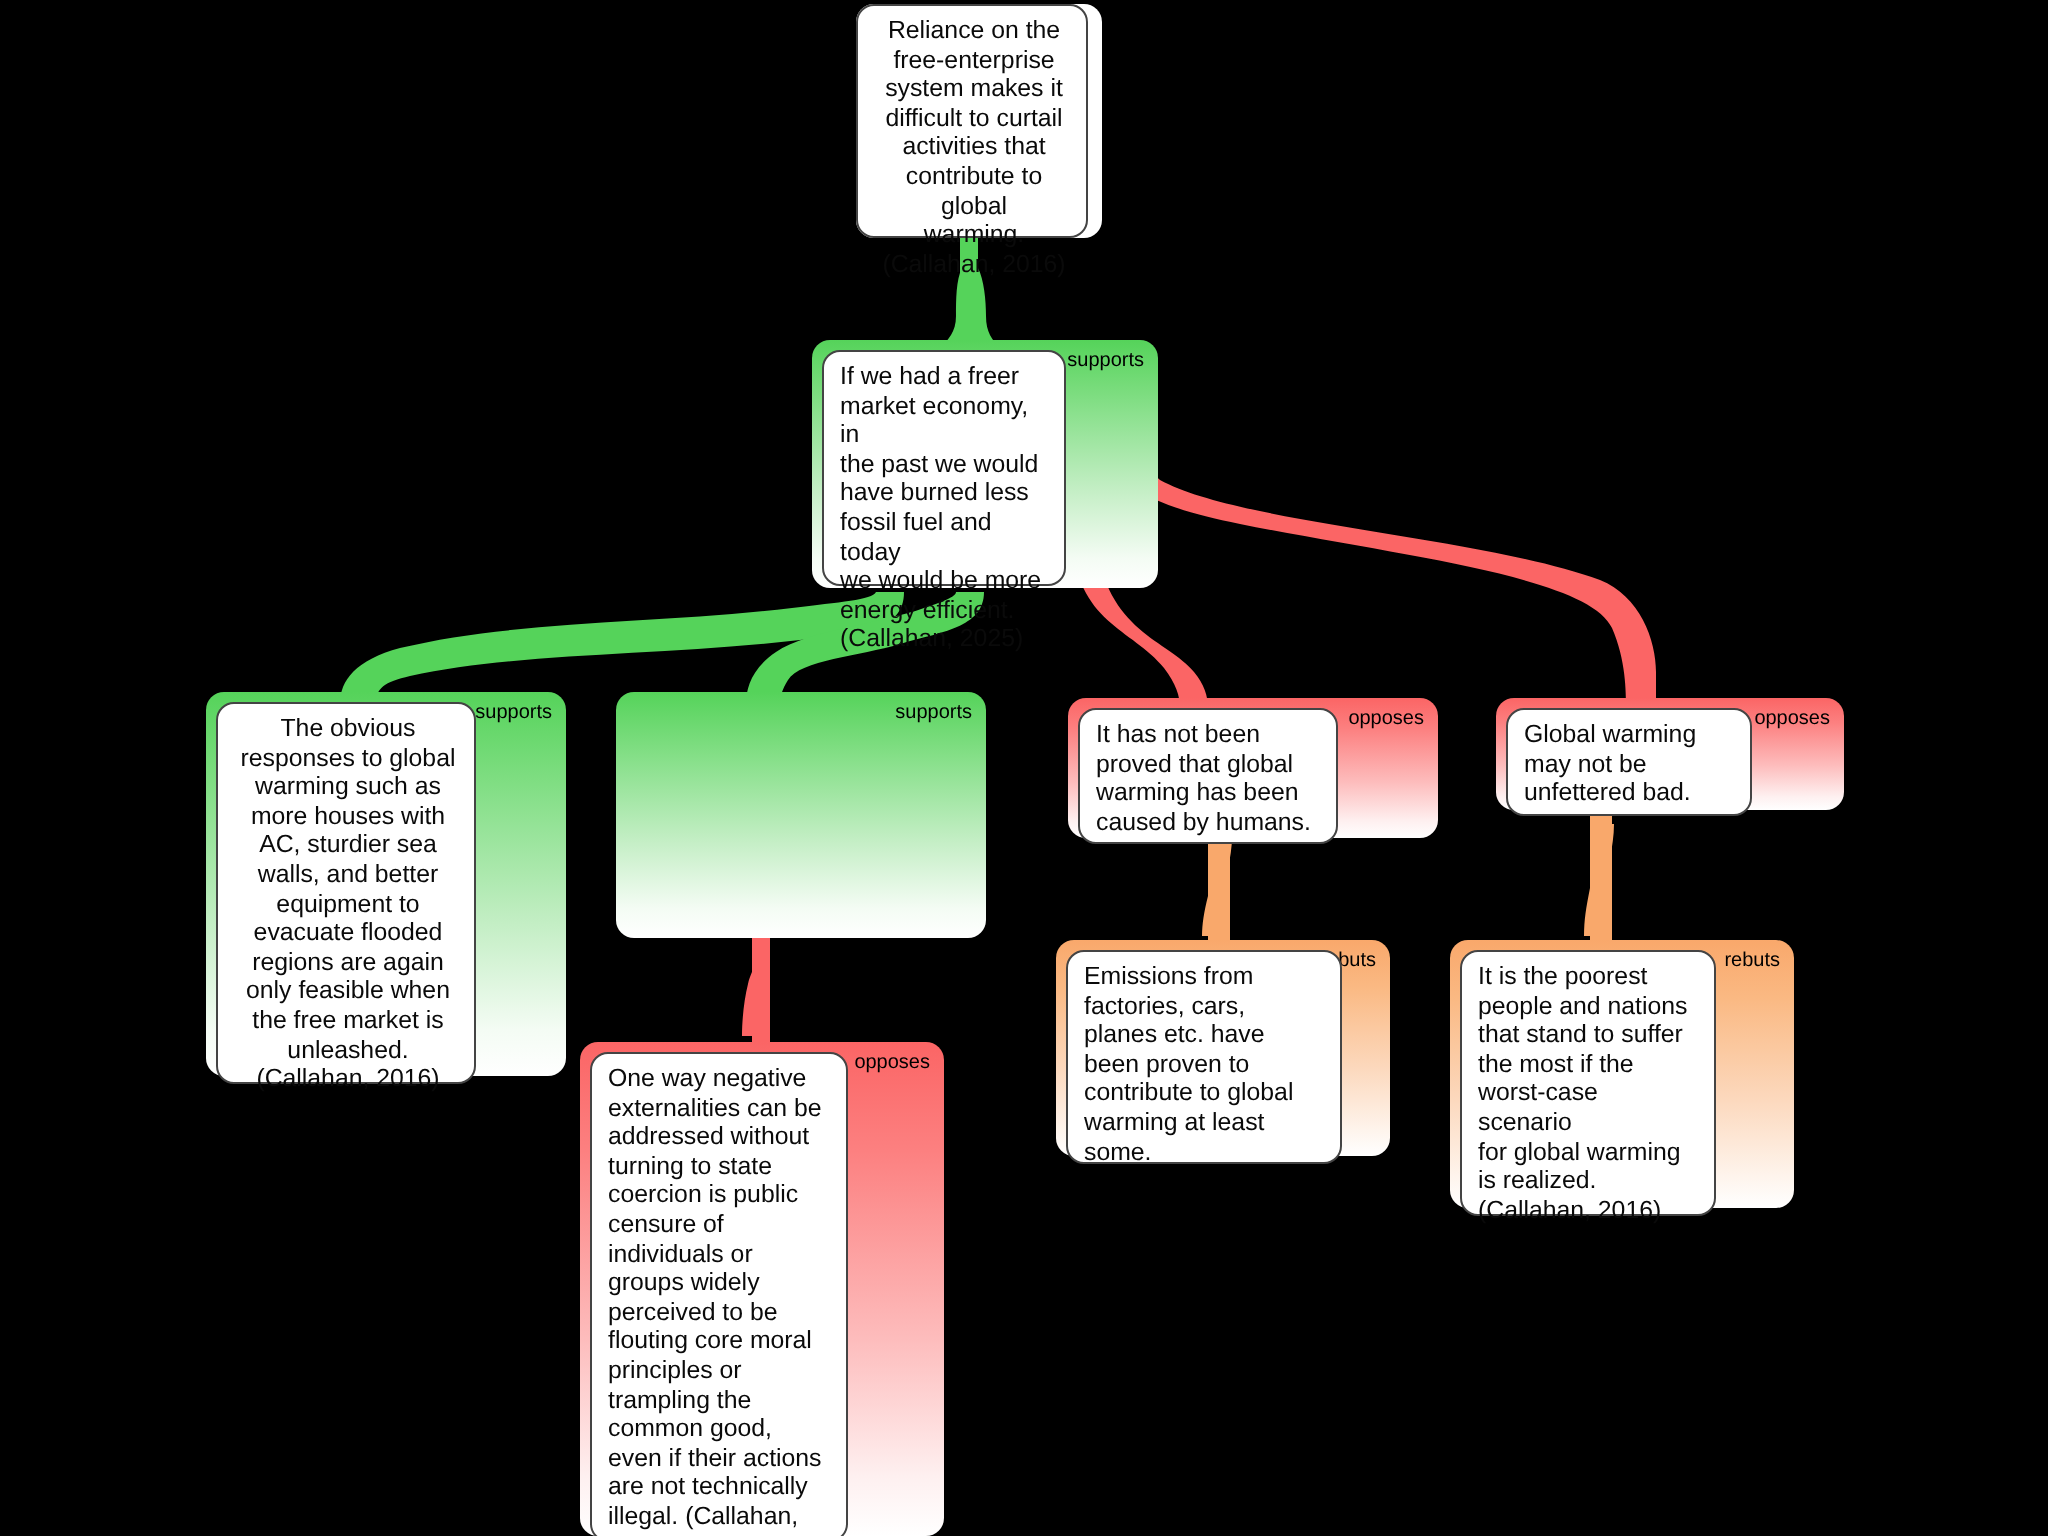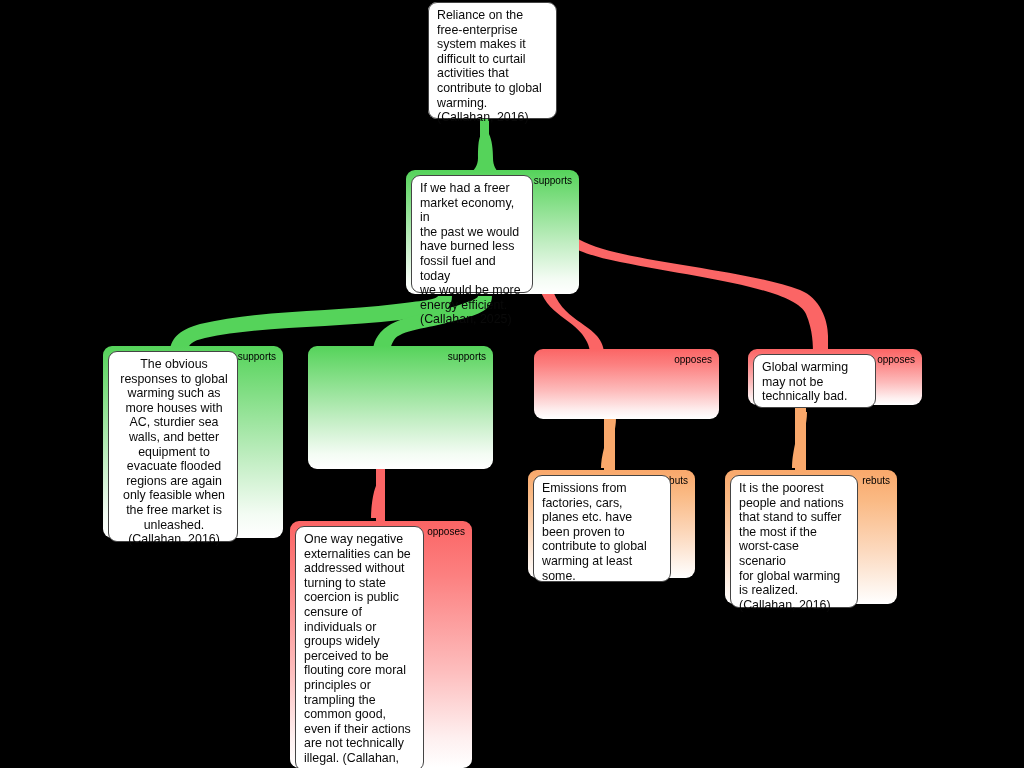--- a/index.html
+++ b/index.html
@@ -141,21 +141,21 @@
     <path d="M 609 418 C 609 430, 606 438, 604 448 C 602 456, 601 462, 601 468
              L 615 468 C 615 462, 614 456, 613 448 C 612 438, 616 430, 616 418 Z" fill="#f9a86b"></path>
     <path d="M 604 412 L 615 412 L 615 472 L 604 472 Z" fill="#f9a86b"></path>
 
     <path d="M 800 412 C 800 424, 797 434, 795 444 C 793 454, 792 460, 792 468
              L 806 468 C 806 460, 805 454, 804 444 C 803 434, 807 424, 807 412 Z" fill="#f9a86b"></path>
     <path d="M 795 408 L 806 408 L 806 472 L 795 472 Z" fill="#f9a86b"></path>
   </svg>
 
   <div class="node root" style="left:428px; top:2px; width:123px; height:117px;">
-    <div class="card" style="width:129px; height:117px;">
+    <div class="card" style="width:116px; height:117px;text-align:center;">
       <div class="card-text">Reliance on the
 free-enterprise
 system makes it
 difficult to curtail
 activities that
 contribute to global
 warming.
 (Callahan, 2016)</div>
     </div>
   </div>
@@ -215,28 +215,34 @@
 common good,
 even if their actions
 are not technically
 illegal. (Callahan,
 2016)</div>
     </div>
   </div>
 
   <div class="node red" style="left:534px; top:349px; width:185px; height:70px;">
     <div class="reltag">opposes</div>
+    <div class="card" style="width:130px; height:68px;">
+      <div class="card-text">It has not been
+proved that global
+warming has been
+caused by humans.</div>
+    </div>
   </div>
 
   <div class="node red" style="left:748px; top:349px; width:174px; height:56px;">
     <div class="reltag">opposes</div>
     <div class="card" style="width:123px; height:54px;">
       <div class="card-text">Global warming
 may not be
-technically bad.</div>
+unfettered bad.</div>
     </div>
   </div>
 
   <div class="node orange" style="left:528px; top:470px; width:167px; height:108px;">
     <div class="reltag">rebuts</div>
     <div class="card" style="width:138px; height:107px;">
       <div class="card-text">Emissions from
 factories, cars,
 planes etc. have
 been proven to

